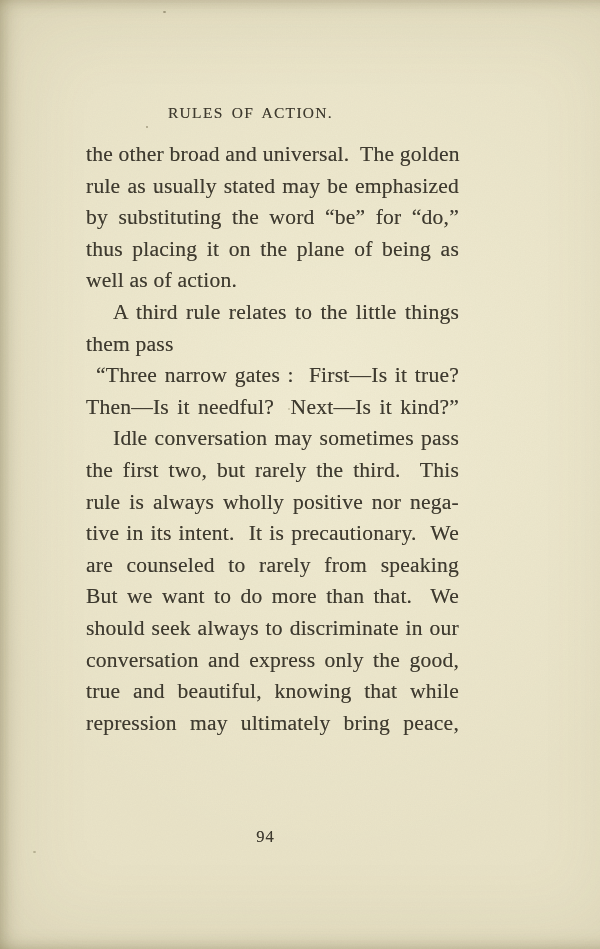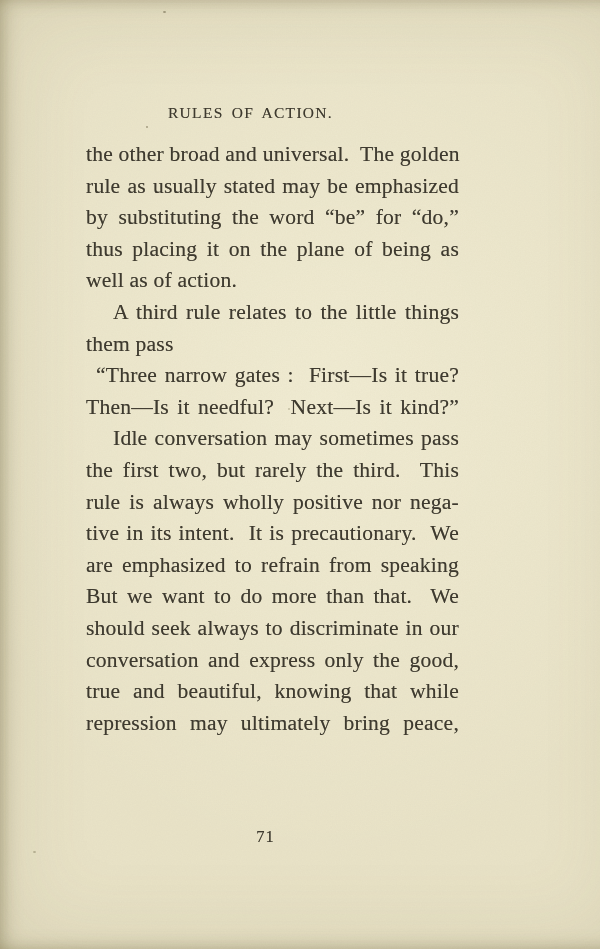--- a/index.html
+++ b/index.html
@@ -114,23 +114,23 @@
     <div class="ln j">thus placing it on the plane of being as</div>
     <div class="ln l">well as of action.</div>
     <div class="ln j ind">A third rule relates to the little things</div>
     <div class="ln l">them pass</div>
     <div class="ln j ind-q">“Three narrow gates&nbsp;:&nbsp; First—Is it true?</div>
     <div class="ln j">Then—Is it needful?&nbsp; Next—Is it kind?”</div>
     <div class="ln j ind">Idle conversation may sometimes pass</div>
     <div class="ln j">the first two, but rarely the third.&nbsp; This</div>
     <div class="ln j">rule is always wholly positive nor nega-</div>
     <div class="ln j">tive in its intent.&nbsp; It is precautionary.&nbsp; We</div>
-    <div class="ln j">are emphasized to refrain from speaking</div>
+    <div class="ln j">are counseled to rarely from speaking</div>
     <div class="ln j">But we want to do more than that.&nbsp; We</div>
     <div class="ln j">should seek always to discriminate in our</div>
     <div class="ln j">conversation and express only the good,</div>
     <div class="ln j">true and beautiful, knowing that while</div>
     <div class="ln j">repression may ultimately bring peace,</div>
   </div>
 
-  <div class="page-number">71</div>
+  <div class="page-number">94</div>
 
 </div>
 
 </body></html>

